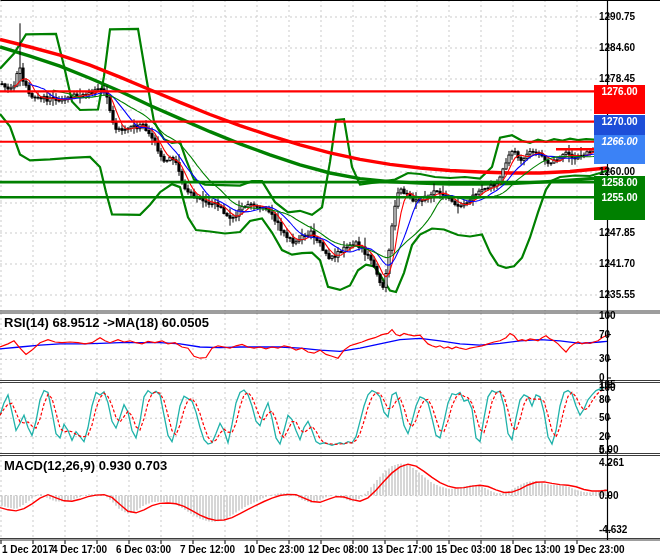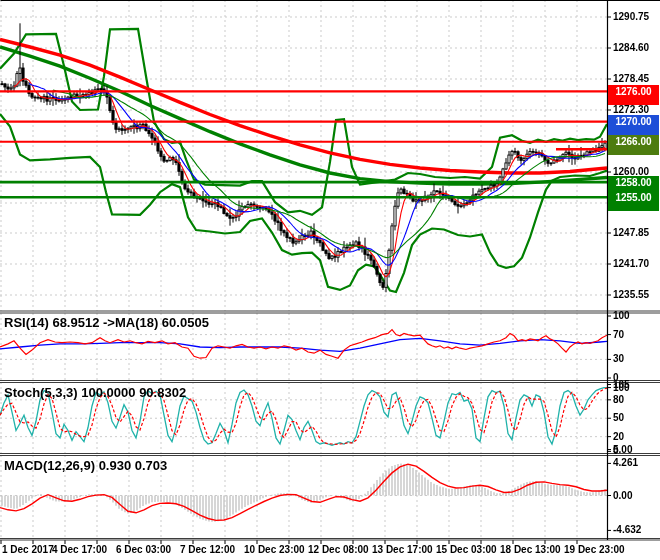--- a/index.html
+++ b/index.html
@@ -2,23 +2,23 @@
 <html><head>
 <meta charset="utf-8">
 <style>
   html,body{margin:0;padding:0;background:#fff;}
   .chart-window{position:relative;width:660px;height:560px;background:#fff;overflow:hidden;
     font-family:"Liberation Sans",sans-serif;-webkit-font-smoothing:none;}
   svg{position:absolute;left:0;top:0;}
   .title{position:absolute;left:4px;top:1px;font-size:11px;font-weight:700;color:#000;white-space:nowrap;z-index:5;}
   .title .dd{font-size:8px;margin-right:4px;position:relative;top:-1px;cursor:pointer;}
   .plabel{position:absolute;left:4px;font-size:13px;font-weight:700;color:#000;white-space:nowrap;z-index:5;}
-  .axis-col{position:absolute;left:608px;top:0;width:52px;height:540px;z-index:4;}
+  .axis-col{position:absolute;left:594px;top:0;width:52px;height:540px;z-index:4;}
   .ytick{position:absolute;left:5px;font-size:10px;font-weight:700;color:#000;white-space:nowrap;}
-  .badge{position:absolute;left:0;width:51px;height:20px;font-size:10px;font-weight:700;color:#fff;
+  .badge{position:absolute;left:0;width:51px;height:29px;font-size:10px;font-weight:700;color:#fff;
     text-align:center;line-height:13px;}
   .time-axis{position:absolute;left:0;top:542px;width:612px;height:18px;z-index:4;}
   .xtick{position:absolute;top:2px;font-size:10px;font-weight:700;color:#000;white-space:nowrap;}
 </style>
 </head>
 <body>
 
 <div class="chart-window">
   <svg id="cv" width="660" height="560">
       <defs>
@@ -813,21 +813,20 @@
       <line x1="607" y1="436.656" x2="611" y2="436.656" stroke="#000" stroke-width="1"></line>
       <line x1="607" y1="449.5416" x2="611" y2="449.5416" stroke="#000" stroke-width="1"></line>
       <line x1="607" y1="451.3824" x2="611" y2="451.3824" stroke="#000" stroke-width="1"></line>
       <line x1="607" y1="463.397626" x2="611" y2="463.397626" stroke="#000" stroke-width="1"></line>
       <line x1="607" y1="495.5" x2="611" y2="495.5" stroke="#000" stroke-width="1"></line>
       <line x1="607" y1="530.397488" x2="611" y2="530.397488" stroke="#000" stroke-width="1"></line>
     </svg>
 
 
   <div class="plabel" style="top:315px">RSI(14) 68.9512  -&gt;MA(18) 60.0505</div>
-  <div class="plabel" style="top:385px">Stoch(5,3,3) 100.0000 90.8302</div>
   <div class="plabel" style="top:458px">MACD(12,26,9) 0.930 0.703</div>
 
   <div id="priceAxis" class="axis-col">
       <div class="ytick" style="top: 11px;">1290.75</div>
       <div class="ytick" style="top: 42px;">1284.60</div>
       <div class="ytick" style="top: 73px;">1278.45</div>
       <div class="ytick" style="top: 104px;">1272.30</div>
       <div class="ytick" style="top: 166px;">1260.00</div>
       <div class="ytick" style="top: 197px;">1253.85</div>
       <div class="ytick" style="top: 227px;">1247.85</div>
@@ -843,21 +842,21 @@
       <div class="ytick" style="top: 412.248px;">50</div>
       <div class="ytick" style="top: 430.656px;">20</div>
       <div class="ytick" style="top: 443.542px;">5.00</div>
       <div class="ytick" style="top: 445.382px;">0</div>
       <div class="ytick" style="top: 457.398px;">4.261</div>
       <div class="ytick" style="top: 489.5px;">0.00</div>
       <div class="ytick" style="top: 524.397px;">-4.632</div>
       <div class="badge" style="background: rgb(0, 0, 0); top: 136.116px; height: 16px;"></div>
       <div class="badge" style="background: rgb(255, 0, 0); top: 84.8488px;">1276.00</div>
       <div class="badge" style="background: #1d4ed8; top: 115.092px;">1270.00</div>
-      <div class="badge" style="background: #4d7c0f; top: 135.255px;">1266.00</div>
+      <div class="badge" style="background: #3b82f6; top: 135.255px; font-style: italic;">1266.00</div>
       <div class="badge" style="background: rgb(0, 128, 0); top: 175.58px;">1258.00</div>
       <div class="badge" style="background: rgb(0, 128, 0); top: 190.701px;">1255.00</div>
     </div>
   <div id="timeAxis" class="time-axis">
       <div class="xtick" style="left: 2px;">1 Dec 2017</div>
       <div class="xtick" style="left: 52px;">4 Dec 17:00</div>
       <div class="xtick" style="left: 116px;">6 Dec 03:00</div>
       <div class="xtick" style="left: 180px;">7 Dec 12:00</div>
       <div class="xtick" style="left: 244px;">10 Dec 23:00</div>
       <div class="xtick" style="left: 308px;">12 Dec 08:00</div>

